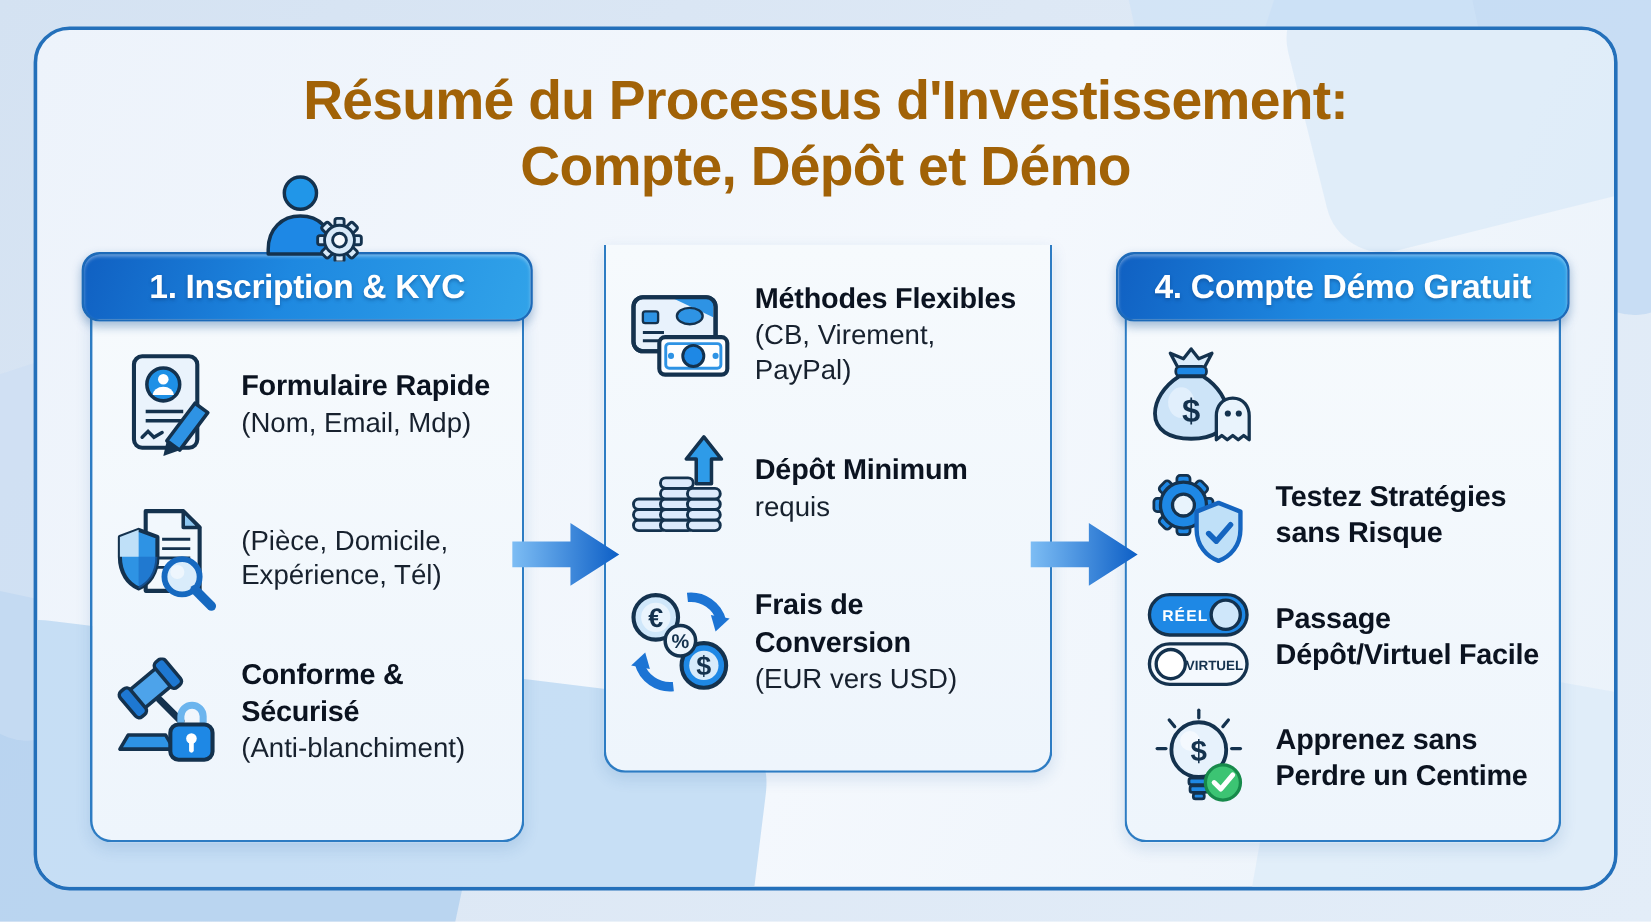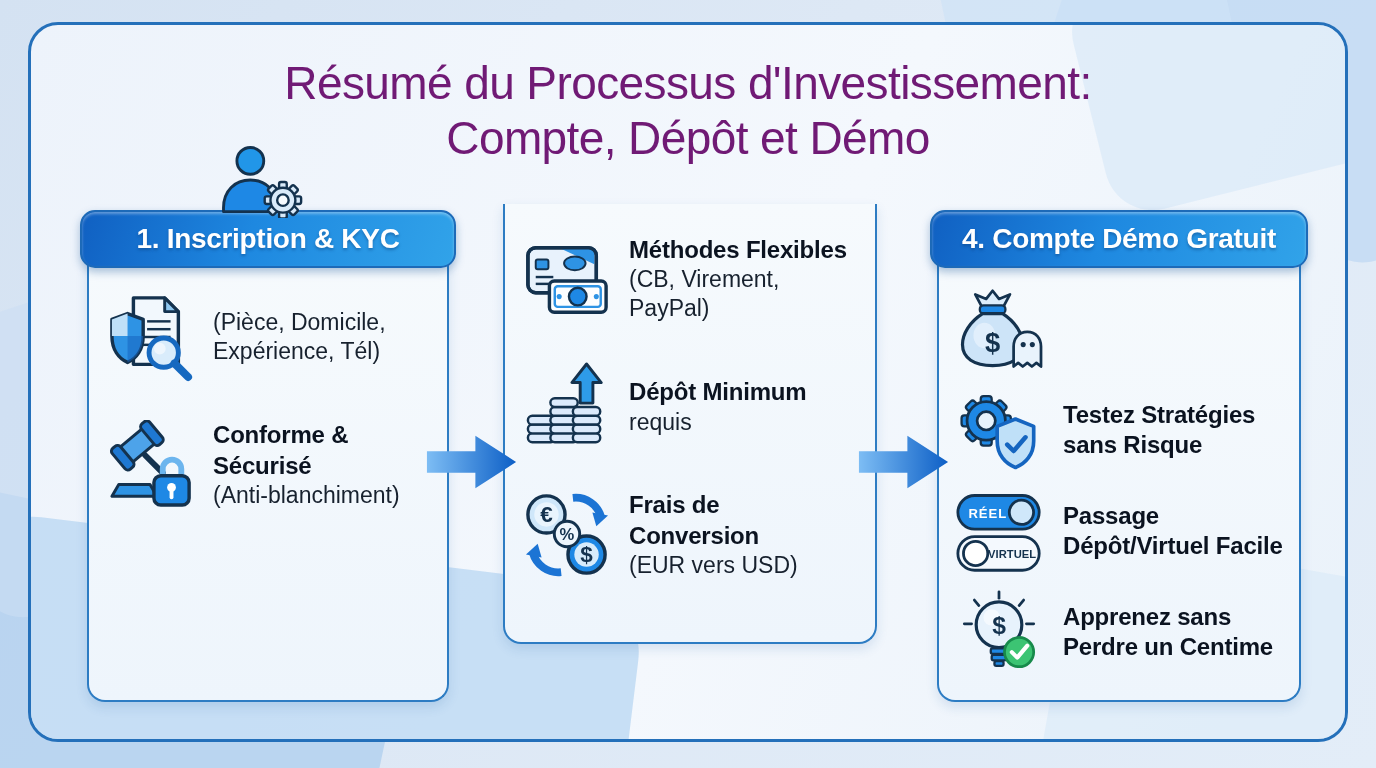--- a/index.html
+++ b/index.html
@@ -21,27 +21,27 @@
     border:3px solid #2470ba; border-radius:30px;
     background:linear-gradient(115deg,#edf3fb 0%,#f4f8fd 55%,#eaf2fa 100%);
     overflow:hidden; z-index:1;
   }
   .fp1 { left:-80px; bottom:-110px; width:680px; height:300px; background:#bcd8f3; transform:rotate(7deg); opacity:.8; border-radius:70px; }
   .fp2 { right:-60px; top:-70px; width:320px; height:230px; background:#d7e8f8; transform:rotate(-14deg); opacity:.65; }
   .fp3 { right:-70px; bottom:-80px; width:360px; height:260px; background:#d9eaf9; transform:rotate(10deg); opacity:.6; }
 
   .title {
     position:absolute; top:56px; left:0; right:0; z-index:2; text-align:center;
-    font-size:46px; font-weight:400; letter-spacing:-0.6px; line-height:1.2; color:#701a75;
+    font-size:46px; font-weight:700; letter-spacing:-0.6px; line-height:1.2; color:#a16207;
   }
 
   .person-badge { position:absolute; left:212px; top:144px; z-index:4; }
 
   .card { position:absolute; top:210px; z-index:3; }
-  .card1 { left:80px;  width:376px; }
+  .card1 { left:68px;  width:376px; }
   .card2 { left:496px; width:388px; }
   .card3 { left:930px; width:378px; }
   .card-header {
     position:relative; z-index:2; height:58px; border-radius:15px;
     border:2.5px solid #1d6ab8;
     background:linear-gradient(110deg,#1060c2 0%,#1e88e0 45%,#31a3e9 100%);
     display:flex; align-items:center; justify-content:center;
     box-shadow:0 4px 8px rgba(16,80,150,.35), inset 0 2px 3px rgba(255,255,255,.35);
     color:#fff; font-size:28px; font-weight:700; text-shadow:0 2px 3px rgba(10,60,120,.45);
     letter-spacing:-0.3px;
@@ -102,20 +102,39 @@
     </g>
     <circle cx="74" cy="58" r="13" fill="#d9eaf9" stroke="#14324e" stroke-width="2.5"></circle>
     <circle cx="74" cy="58" r="6" fill="#f6fafe" stroke="#14324e" stroke-width="2.5"></circle>
   </svg>
 </span>
 
 <div class="card card1">
   <div class="card-header">1. Inscription &amp; KYC</div>
   <div class="card-body">
 
+    <div class="item">
+      <span class="item-icon">
+        <svg width="86" height="90" viewBox="0 0 88 92">
+          <rect x="16" y="5" width="54" height="78" rx="7" fill="#eaf3fc" stroke="#14324e" stroke-width="3.5"></rect>
+          <circle cx="41" cy="29" r="14" fill="#1e90e6" stroke="#14324e" stroke-width="3"></circle>
+          <circle cx="41" cy="24.5" r="4.5" fill="#fff"></circle>
+          <path d="M32 38 a9 7 0 0 1 18 0" fill="#fff"></path>
+          <line x1="26" y1="52" x2="58" y2="52" stroke="#14324e" stroke-width="3"></line>
+          <line x1="26" y1="60" x2="58" y2="60" stroke="#14324e" stroke-width="3"></line>
+          <path d="M23 74 l5 -5 l5 5 l7 -4" fill="none" stroke="#14324e" stroke-width="3" stroke-linecap="round"></path>
+          <path d="M44 77 L68 45 L79 53 L55 85 Z" fill="#2e93e4" stroke="#14324e" stroke-width="3" stroke-linejoin="round"></path>
+          <path d="M44 77 L55 85 L41 90 Z" fill="#14324e"></path>
+        </svg>
+      </span>
+      <span class="item-text">
+        <div class="item-title">Formulaire Rapide</div>
+        <div class="item-sub">(Nom, Email, Mdp)</div>
+      </span>
+    </div>
 
     <div class="item">
       <span class="item-icon">
         <svg width="86" height="90" viewBox="0 0 88 92">
           <path d="M26 6 H58 L72 20 V74 H26 Z" fill="#f2f8fd" stroke="#14324e" stroke-width="3.5" stroke-linejoin="round"></path>
           <path d="M58 6 V20 H72 Z" fill="#8ec7f0" stroke="#14324e" stroke-width="3" stroke-linejoin="round"></path>
           <line x1="40" y1="30" x2="64" y2="30" stroke="#14324e" stroke-width="2.5"></line>
           <line x1="40" y1="38" x2="64" y2="38" stroke="#14324e" stroke-width="2.5"></line>
           <line x1="34" y1="46" x2="64" y2="46" stroke="#14324e" stroke-width="2.5"></line>
           <line x1="34" y1="54" x2="48" y2="54" stroke="#14324e" stroke-width="2.5"></line>

